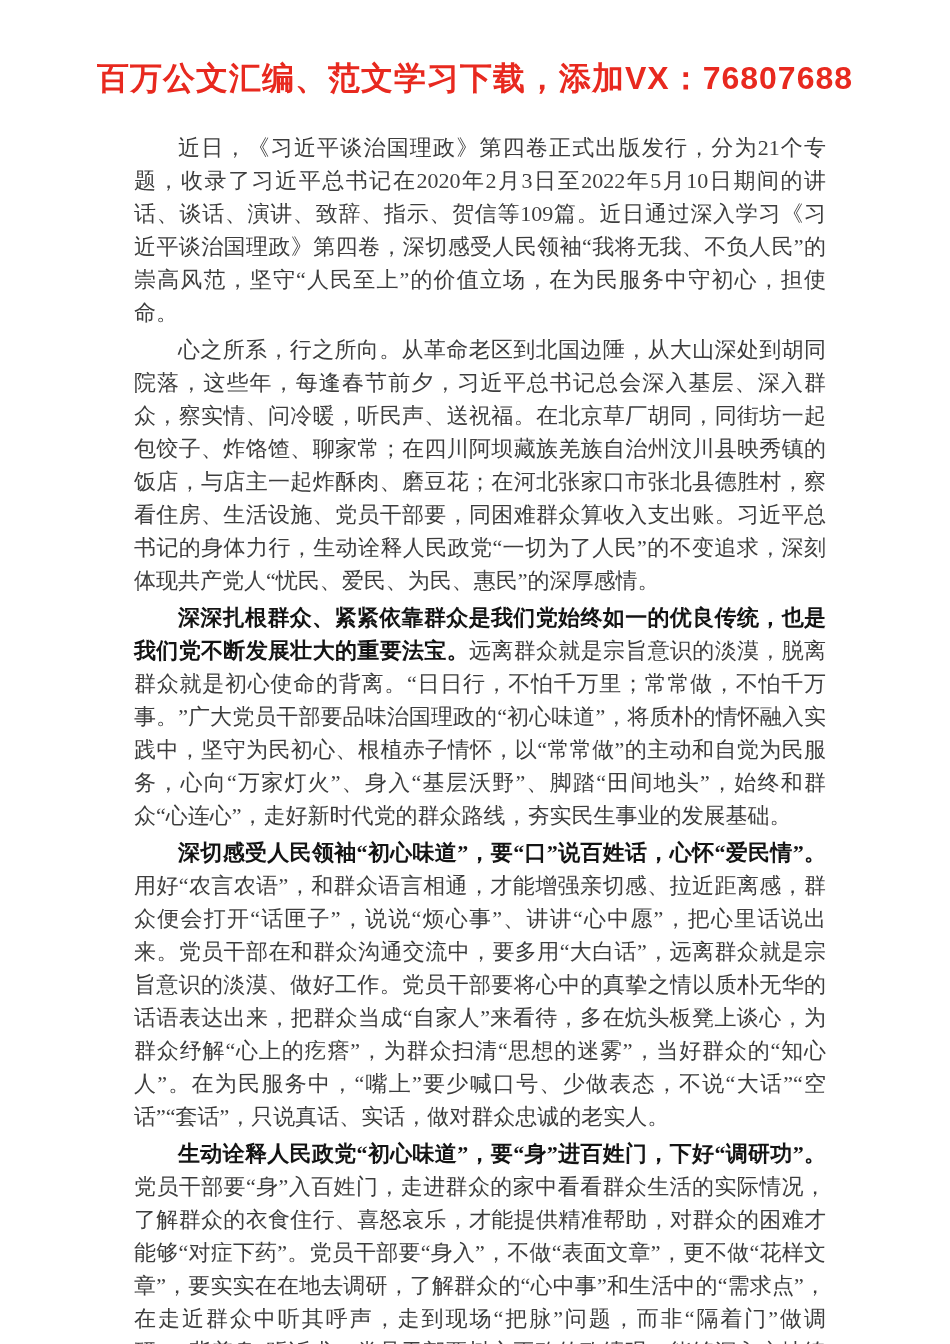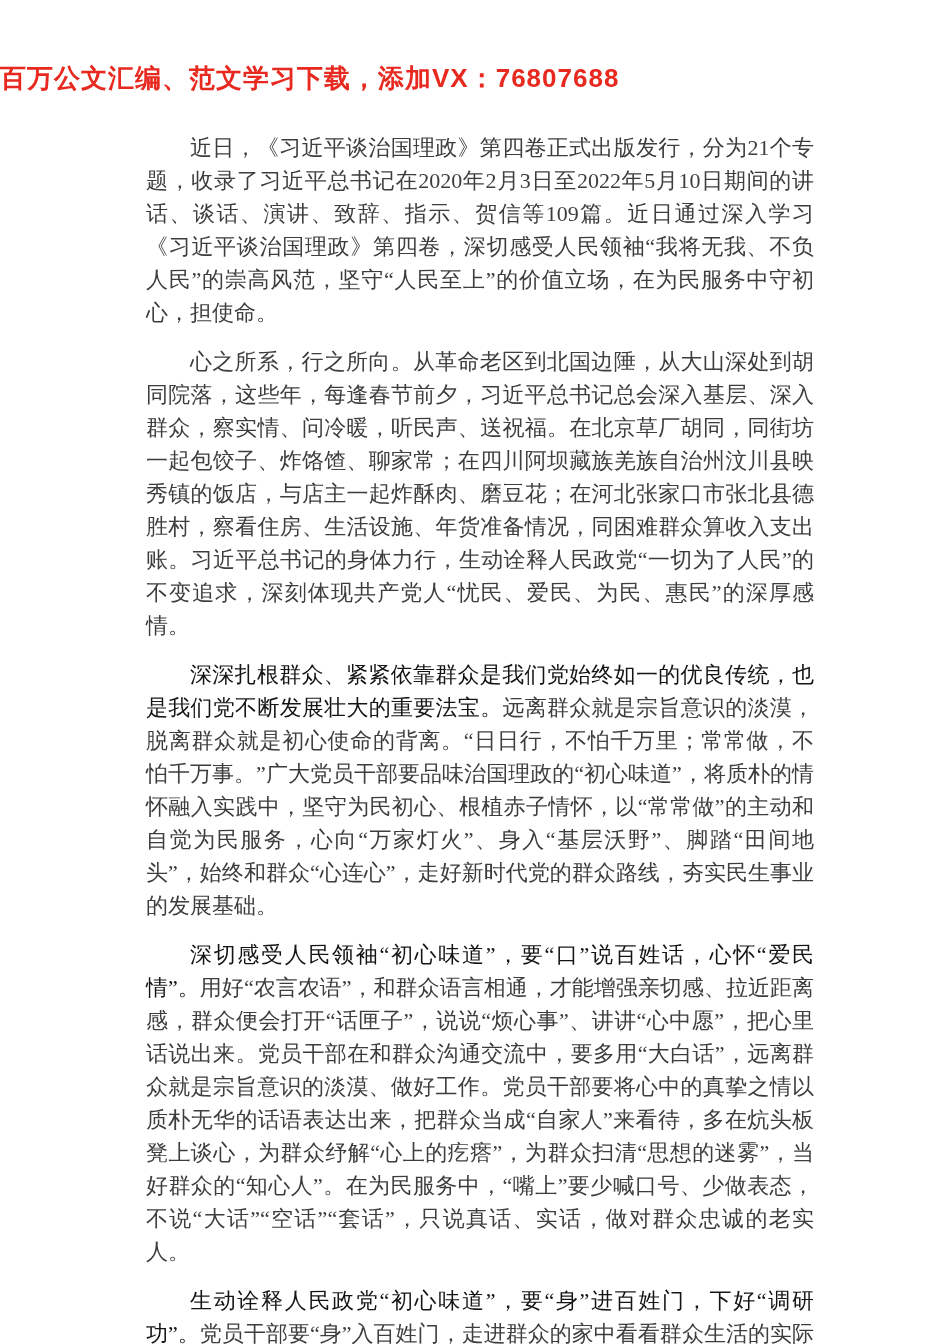--- a/index.html
+++ b/index.html
@@ -6,59 +6,59 @@
   .page {
     position: relative;
     width: 950px;
     height: 1344px;
     background: #ffffff;
     overflow: hidden;
     font-family: "Liberation Serif", serif;
   }
   .promo-header {
     padding-top: 62px;
-    text-align: left;
+    text-align: center;
     font-family: "Liberation Sans", sans-serif;
     font-weight: 700;
-    font-size: 26px;
+    font-size: 32px;
     line-height: 32px;
     color: #e8291f;
     letter-spacing: 1px;
   }
   .content {
     margin: 37px 120px 0 130px;
     width: 700px;
     font-size: 22px;
     line-height: 33px;
     color: #3d3d3d;
     text-align: justify;
   }
   .content p {
-    margin: 16px;
+    margin: 4px;
     padding: 0;
     text-indent: 2em;
   }
   .lead-bold {
-    font-weight: 400;
+    font-weight: 700;
     color: #141414;
   }
 </style>
 </head>
 <body>
 
 <div class="page">
 
   <div class="promo-header">百万公文汇编、范文学习下载，添加VX：76807688</div>
 
   <div class="content">
 
     <p><span>近日，《习近平谈治国理政》第四卷正式出版发行，分为21个专题，收录了习近平总书记在2020年2月3日至2022年5月10日期间的讲话、谈话、演讲、致辞、指示、贺信等109篇。近日通过深入学习《习近平谈治国理政》第四卷，深切感受人民领袖“我将无我、不负人民”的崇高风范，坚守“人民至上”的价值立场，在为民服务中守初心，担使命。</span></p>
 
 
-    <p><span>心之所系，行之所向。从革命老区到北国边陲，从大山深处到胡同院落，这些年，每逢春节前夕，习近平总书记总会深入基层、深入群众，察实情、问冷暖，听民声、送祝福。在北京草厂胡同，同街坊一起包饺子、炸饹馇、聊家常；在四川阿坝藏族羌族自治州汶川县映秀镇的饭店，与店主一起炸酥肉、磨豆花；在河北张家口市张北县德胜村，察看住房、生活设施、年货准备情况，同困难群众算收入支出账。习近平总书记的身体力行，生动诠释人民政党“一切为了人民”的不变追求，深刻体现共产党人“忧民、爱民、为民、惠民”的深厚感情。</span></p>
+    <p><span>心之所系，行之所向。从革命老区到北国边陲，从大山深处到胡同院落，这些年，每逢春节前夕，习近平总书记总会深入基层、深入群众，察实情、问冷暖，听民声、送祝福。在北京草厂胡同，同街坊一起包饺子、炸饹馇、聊家常；在四川阿坝藏族羌族自治州汶川县映秀镇的饭店，与店主一起炸酥肉、磨豆花；在河北张家口市张北县德胜村，察看住房、生活设施、党员干部要，同困难群众算收入支出账。习近平总书记的身体力行，生动诠释人民政党“一切为了人民”的不变追求，深刻体现共产党人“忧民、爱民、为民、惠民”的深厚感情。</span></p>
 
     <p><span class="lead-bold">深深扎根群众、紧紧依靠群众是我们党始终如一的优良传统，也是我们党不断发展壮大的重要法宝。</span><span>远离群众就是宗旨意识的淡漠，脱离群众就是初心使命的背离。“日日行，不怕千万里；常常做，不怕千万事。”广大党员干部要品味治国理政的“初心味道”，将质朴的情怀融入实践中，坚守为民初心、根植赤子情怀，以“常常做”的主动和自觉为民服务，心向“万家灯火”、身入“基层沃野”、脚踏“田间地头”，始终和群众“心连心”，走好新时代党的群众路线，夯实民生事业的发展基础。</span></p>
 
     <p><span class="lead-bold">深切感受人民领袖“初心味道”，要“口”说百姓话，心怀“爱民情”。</span><span>用好“农言农语”，和群众语言相通，才能增强亲切感、拉近距离感，群众便会打开“话匣子”，说说“烦心事”、讲讲“心中愿”，把心里话说出来。党员干部在和群众沟通交流中，要多用“大白话”，远离群众就是宗旨意识的淡漠、做好工作。党员干部要将心中的真挚之情以质朴无华的话语表达出来，把群众当成“自家人”来看待，多在炕头板凳上谈心，为群众纾解“心上的疙瘩”，为群众扫清“思想的迷雾”，当好群众的“知心人”。在为民服务中，“嘴上”要少喊口号、少做表态，不说“大话”“空话”“套话”，只说真话、实话，做对群众忠诚的老实人。</span></p>
 
     <p><span class="lead-bold">生动诠释人民政党“初心味道”，要“身”进百姓门，下好“调研功”。</span><span>党员干部要“身”入百姓门，走进群众的家中看看群众生活的实际情况，了解群众的衣食住行、喜怒哀乐，才能提供精准帮助，对群众的困难才能够“对症下药”。党员干部要“身入”，不做“表面文章”，更不做“花样文章”，要实实在在地去调研，了解群众的“心中事”和生活中的“需求点”，在走近群众中听其呼声，走到现场“把脉”问题，而非“隔着门”做调研，“背着身”听诉求。党员干部要树立正确的政绩观，能够深入实地练好调研“基本功”，坚持以百姓心为心，以“脚上沾泥”“身上沾土”的实干精神融入基层、融入群众，获取“第一手资料”。</span></p>
 
   </div>
 </div>
 

